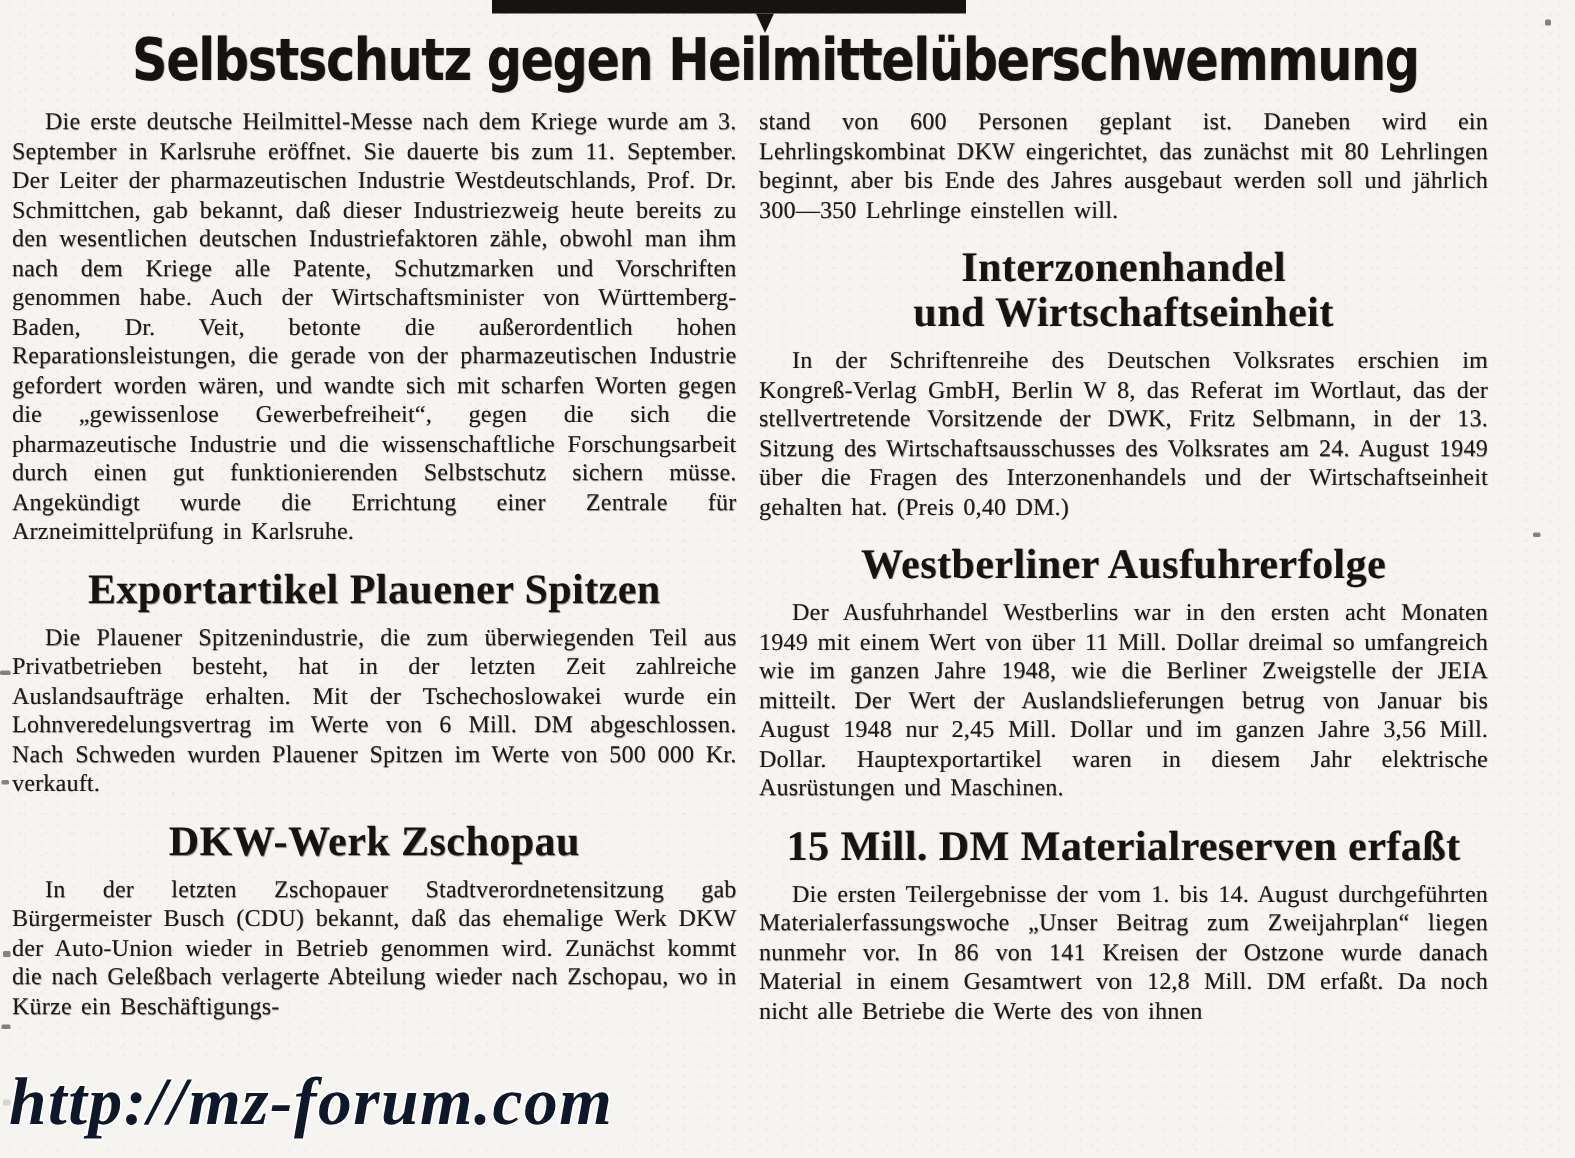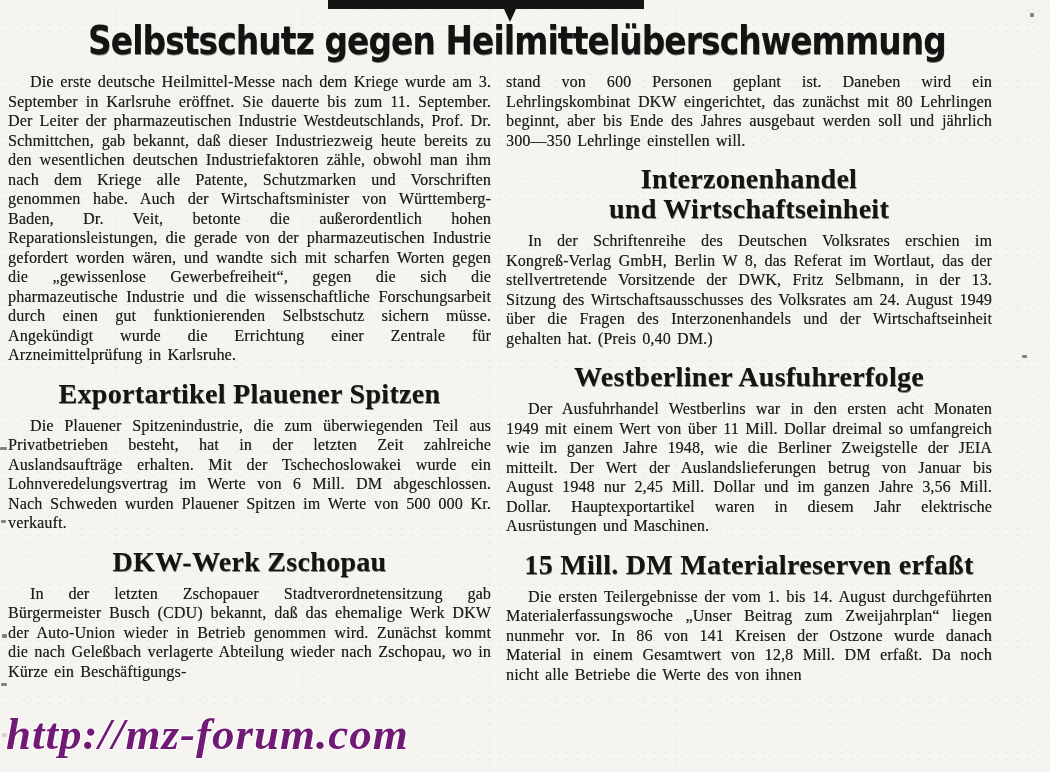--- a/index.html
+++ b/index.html
@@ -73,21 +73,21 @@
     text-shadow:0.5px 0.5px 0.6px rgba(21,20,19,0.5);
   }
   .watermark{
     position:absolute;left:2px;top:706px;
     z-index:6;
     font-family:"Liberation Serif",serif;
     font-style:italic;
     font-weight:bold;
     font-size:45px;
     letter-spacing:1px;
-    color:#701a75;
+    color:#0f172a;
     background:rgba(245,244,240,0.72);
     padding:2px 8px 6px 4px;
     border-radius:8px;
     text-shadow:
       1px 1px 0 rgba(255,255,255,0.9),
       -1px -1px 0 rgba(255,255,255,0.85),
       1px -1px 0 rgba(255,255,255,0.85),
       -1px 1px 0 rgba(255,255,255,0.85);
     white-space:nowrap;
   }

